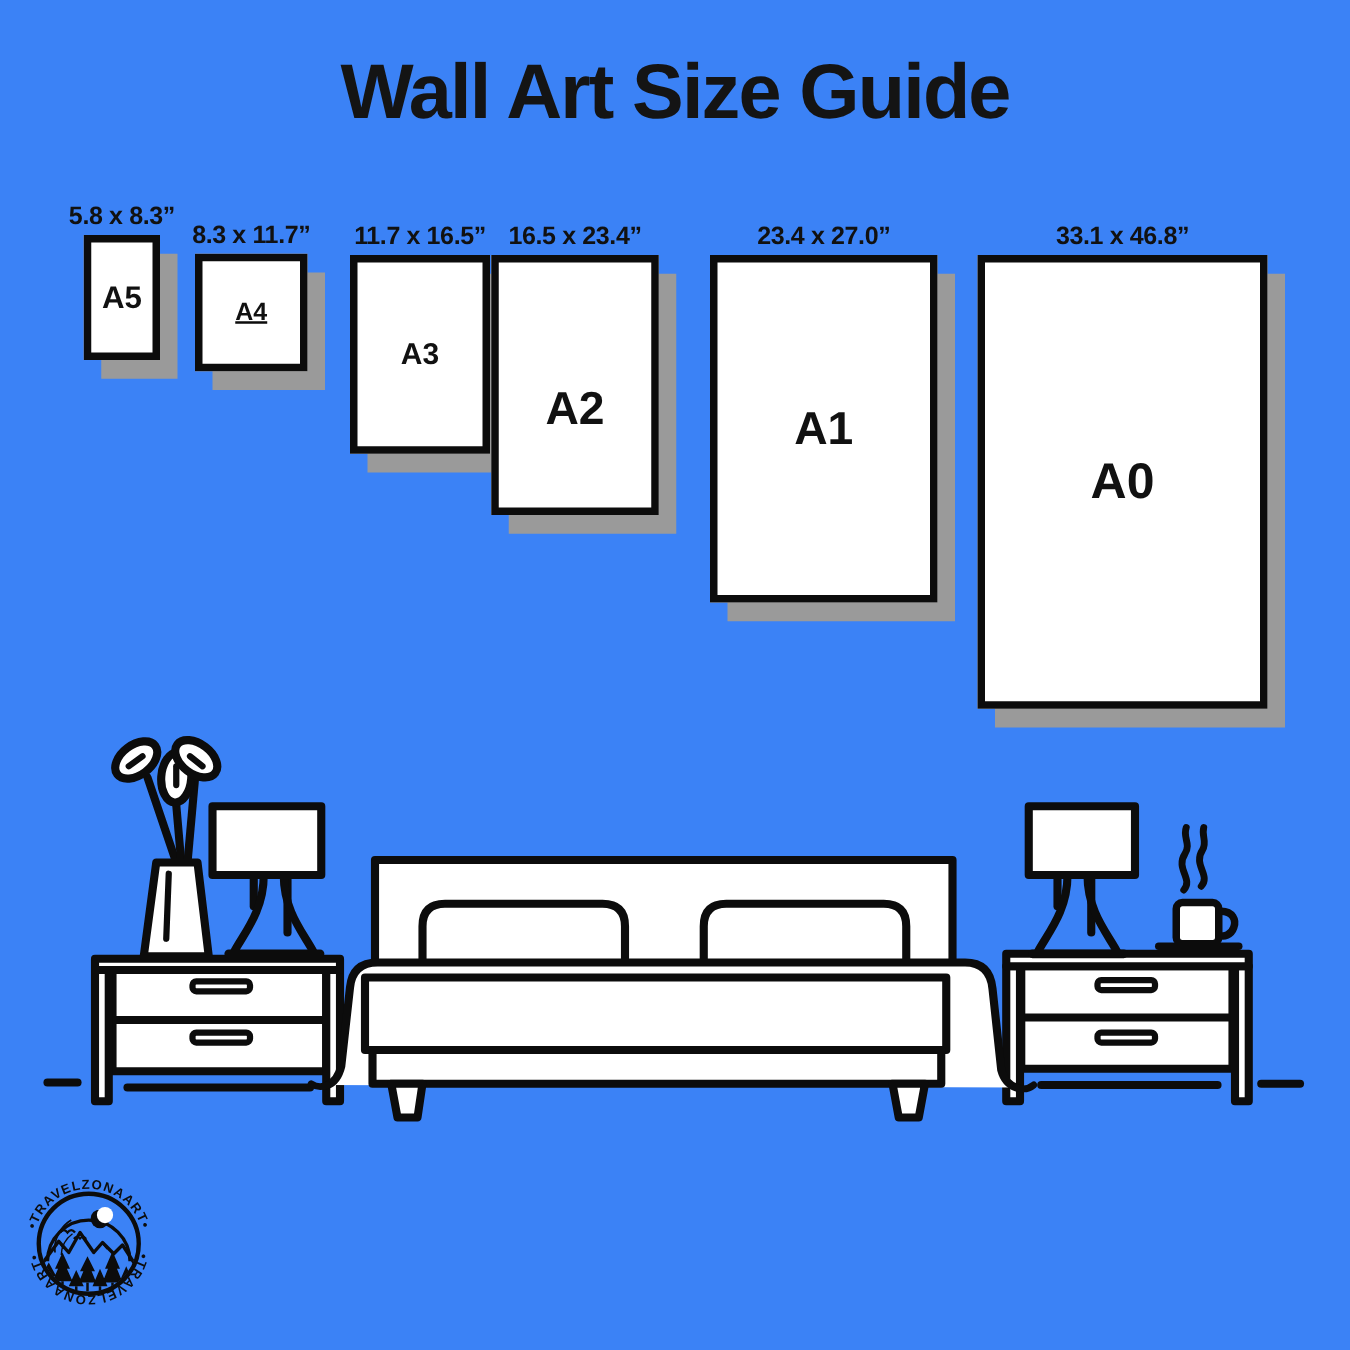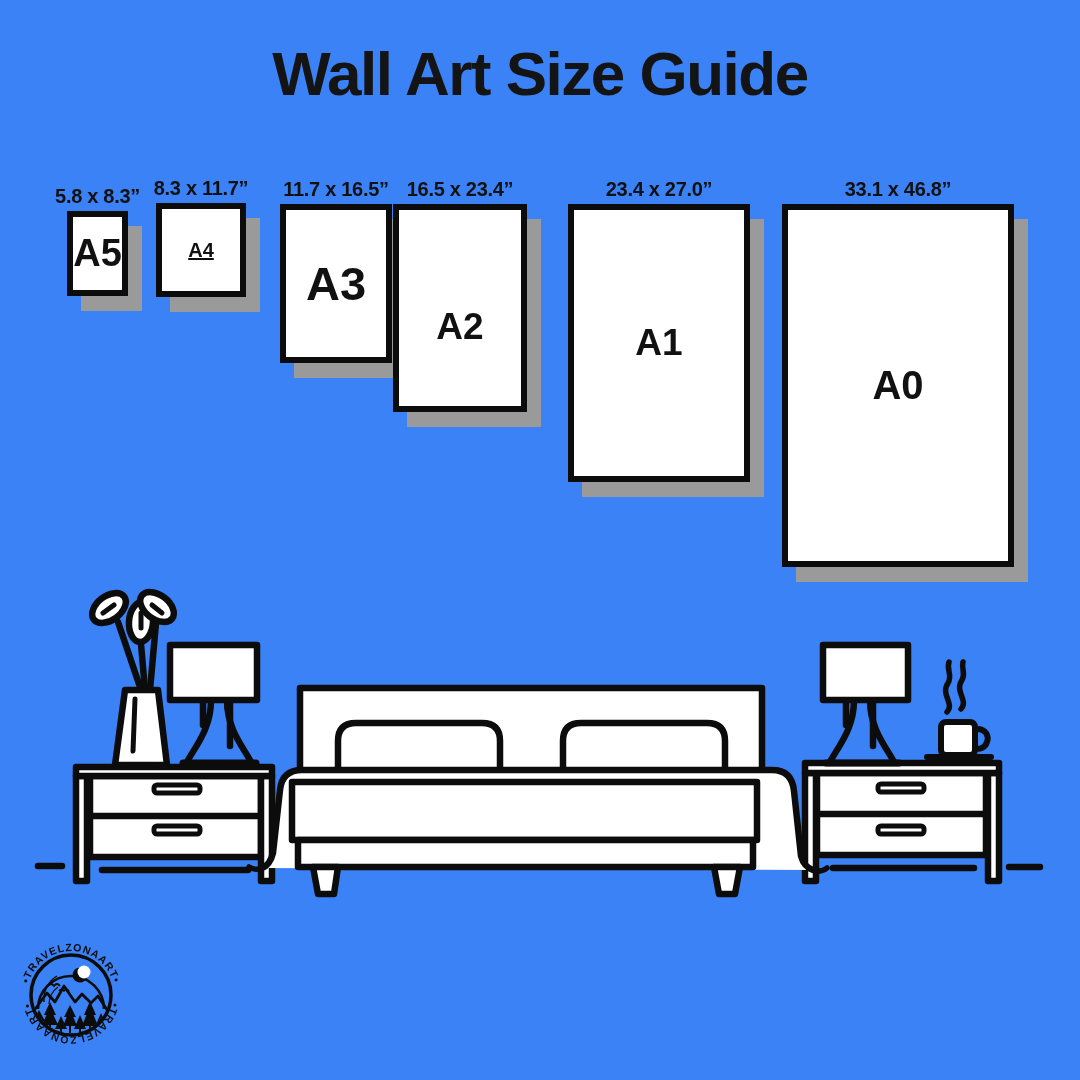--- a/index.html
+++ b/index.html
@@ -28,31 +28,31 @@
   .illustration{position:absolute;left:30px;top:578px;}
   .logo{position:absolute;left:6px;top:929px;}
 </style>
 </head>
 <body>
 <div id="canvas">
 
   <div class="title">Wall Art Size Guide</div>
 
   <div id="frames-layer">
-      <div class="frame" style="left: 67px; top: 211px; width: 61px; height: 85px;">
+      <div class="frame" style="left: 67px; top: 188px; width: 61px; height: 100px;">
         <div class="caption">5.8 x 8.3”</div>
-        <div class="size-label" style="font-size: 38px;">A5</div>
+        <div class="size-label" style="font-size: 25px;">A5</div>
       </div>
       <div class="frame" style="left: 156px; top: 203px; width: 90px; height: 94px; text-decoration: underline;">
         <div class="caption">8.3 x 11.7”</div>
         <div class="size-label" style="font-size: 20px;">A4</div>
       </div>
       <div class="frame" style="left: 280px; top: 204px; width: 112px; height: 159px;">
         <div class="caption">11.7 x 16.5”</div>
-        <div class="size-label" style="font-size: 47px;">A3</div>
+        <div class="size-label" style="font-size: 24px;">A3</div>
       </div>
       <div class="frame" style="left: 393px; top: 204px; width: 134px; height: 208px;">
         <div class="caption">16.5 x 23.4”</div>
         <div class="size-label" style="font-size: 37px; margin-top: 37px;">A2</div>
       </div>
       <div class="frame" style="left: 568px; top: 204px; width: 182px; height: 278px;">
         <div class="caption">23.4 x 27.0”</div>
         <div class="size-label" style="font-size: 37px;">A1</div>
       </div>
       <div class="frame" style="left: 782px; top: 204px; width: 232px; height: 363px;">

